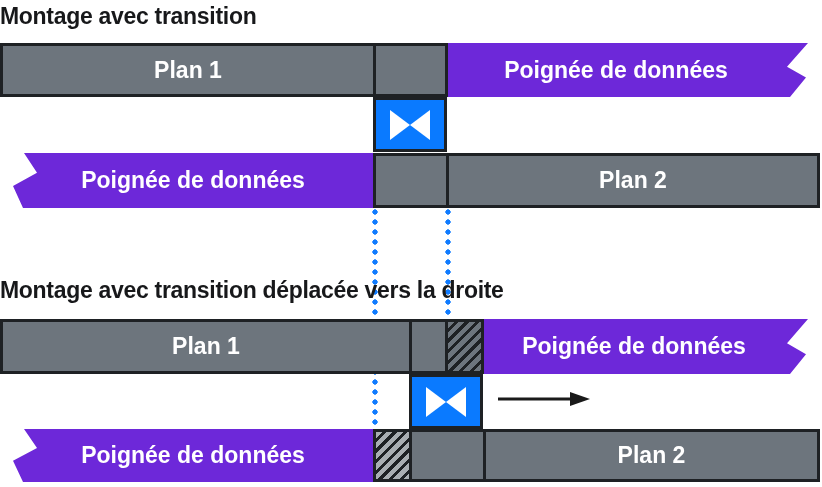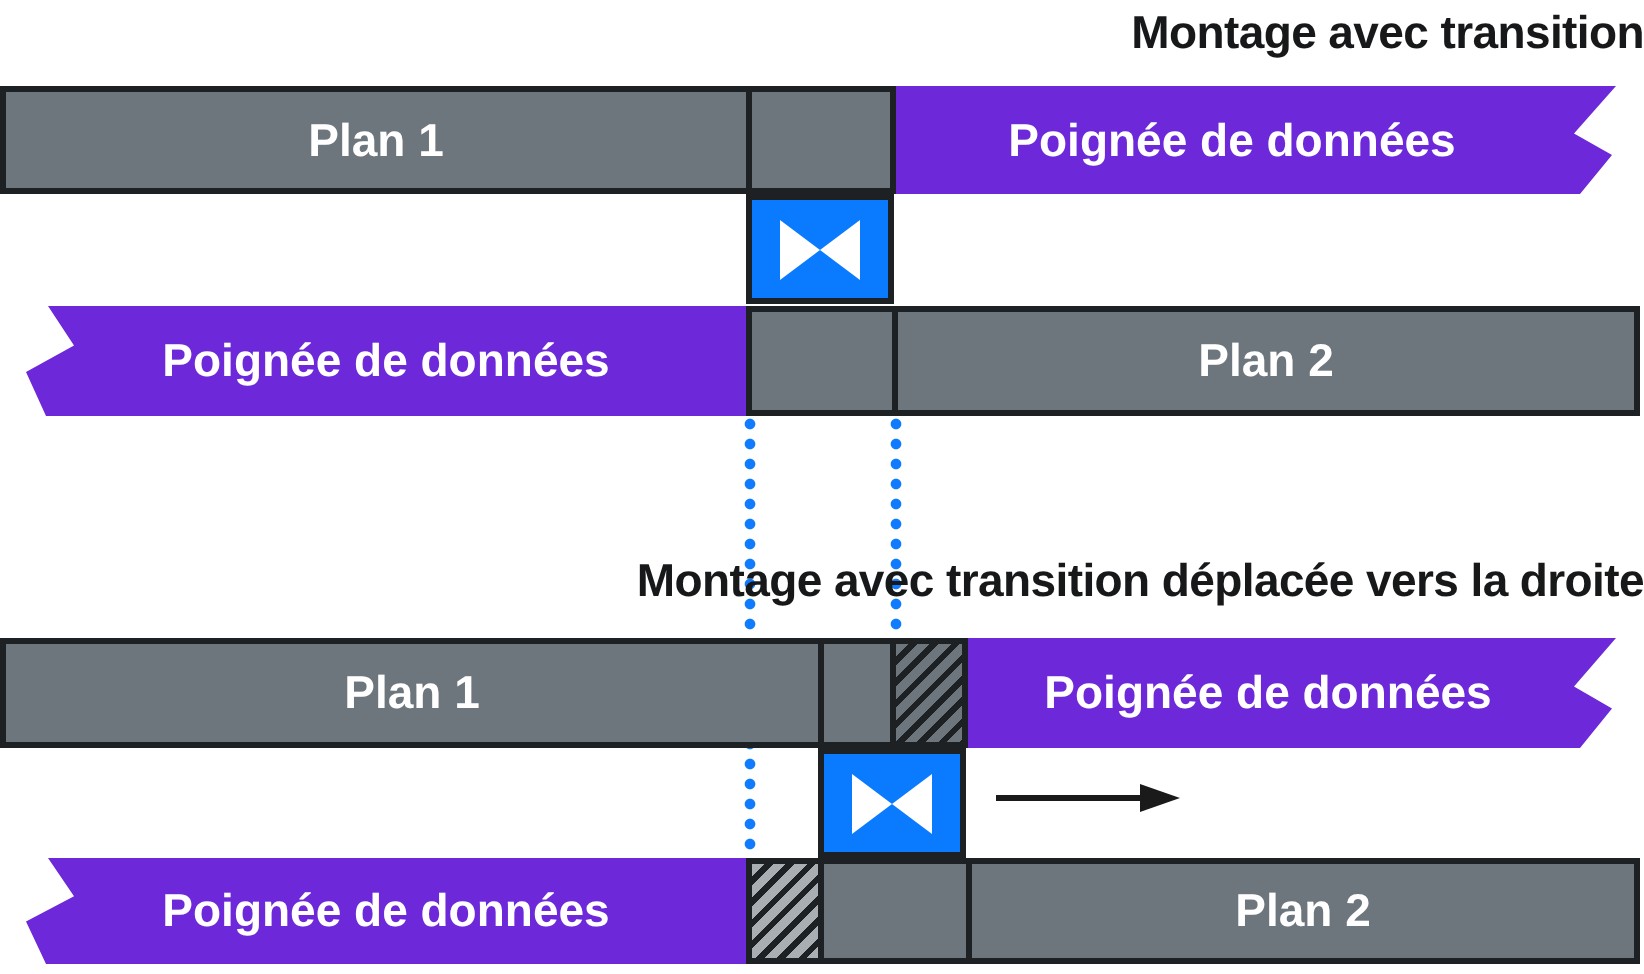--- a/index.html
+++ b/index.html
@@ -2,21 +2,21 @@
 <html><head>
 <meta charset="utf-8">
 <style>
   * { margin:0; padding:0; box-sizing:border-box; }
   html,body { background:#ffffff; }
   .canvas {
     position:relative; width:822px; height:487px; background:#ffffff;
     font-family:"Liberation Sans", sans-serif; overflow:hidden;
   }
   .title {
-    position:absolute; left:0; width:822px; text-align:right;
+    position:absolute; left:0; width:822px; text-align:left;
     font-size:23px; font-weight:700; color:#17181a; z-index:3; letter-spacing:-0.3px;
   }
   .bar {
     position:absolute; display:flex; align-items:center; justify-content:center;
     font-size:23px; font-weight:700; color:#ffffff; z-index:2; white-space:nowrap;
   }
   .dark  { background:#6d757d; border:3px solid #1e2124; }
   .light { background:#6d28d9; }
   .divider { position:absolute; top:-3px; bottom:-3px; width:3px; background:#1e2124; }
   .seg-label {
@@ -43,21 +43,21 @@
 </style>
 </head>
 <body>
 
 <div class="canvas">
 
   <div class="dotline" style="left:372px; top:209px; height:220px;"></div>
   <div class="dotline" style="left:445px; top:209px; height:108px;"></div>
 
   <div class="title" style="top:3px;">Montage avec transition</div>
-  <div class="title" style="top:277px;padding-left:14px;">Montage avec transition déplacée vers la droite</div>
+  <div class="title" style="top:277px;">Montage avec transition déplacée vers la droite</div>
 
   <div class="bar dark" style="left:0; top:43px; width:448px; height:54px;">
     <span class="seg-label" style="left:0; width:370px;">Plan 1</span>
     <span class="divider" style="left:370px;"></span>
   </div>
   <div class="bar light jag-right" style="left:448px; top:43px; width:360px; height:54px;">Poignée de données</div>
 
   <div class="trans" style="left:373px; top:97px; width:74px; height:55px;">
     <svg width="40" height="30" viewBox="0 0 40 30">
       <polygon points="0,0 20,15 0,30" fill="#ffffff"></polygon>

